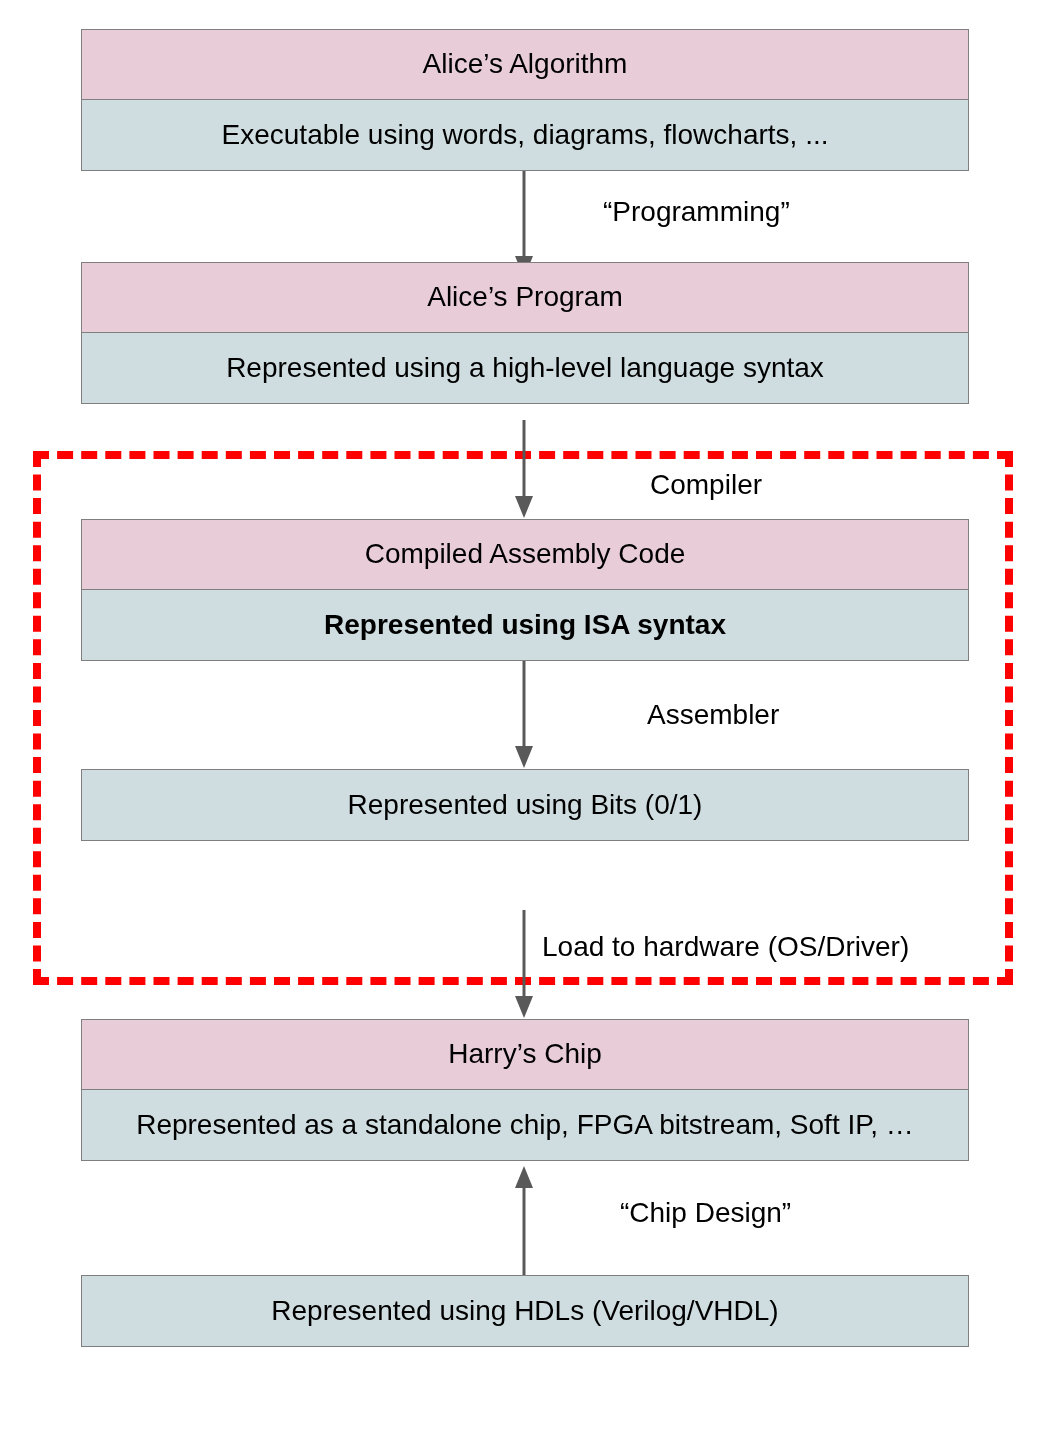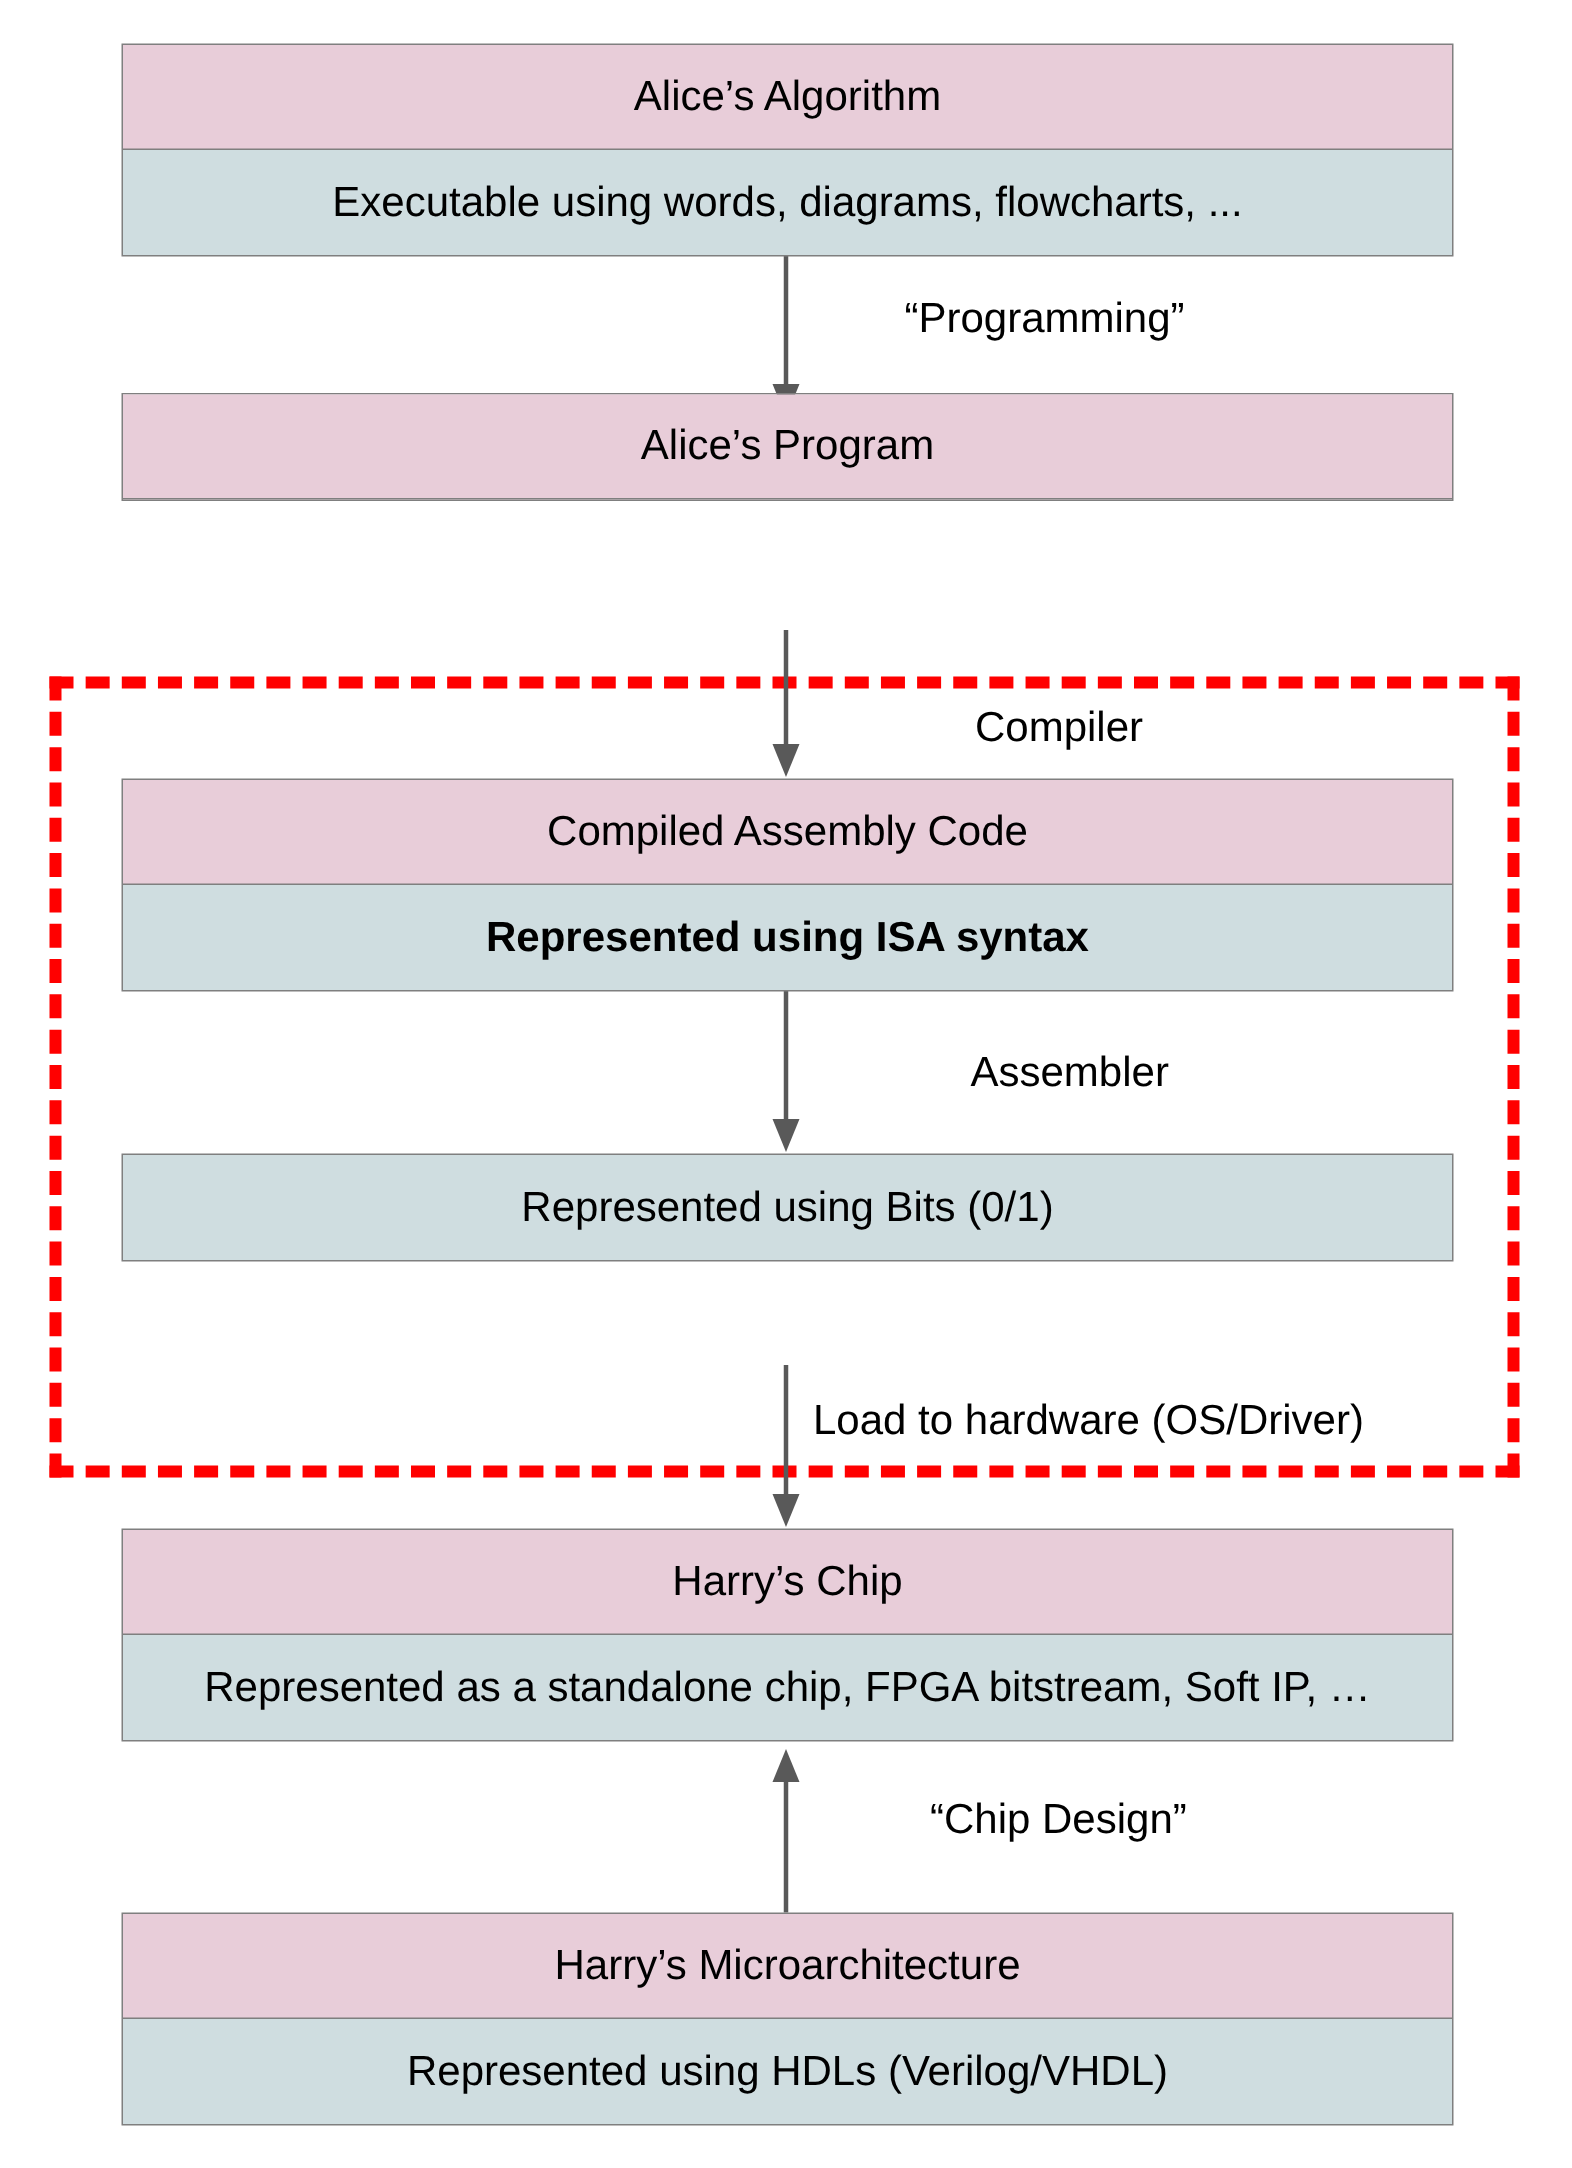--- a/index.html
+++ b/index.html
@@ -104,20 +104,21 @@
   <div class="arrow" style="top:170px;height:109px;">
     <svg width="30" height="109" viewBox="0 0 30 109">
       <line x1="15" y1="0" x2="15" y2="92" stroke="#595959" stroke-width="3"></line>
       <polygon points="15,108 6,86 24,86" fill="#595959"></polygon>
     </svg>
   </div>
   <div class="arrow-label" style="left:603px;top:197px;">“Programming”</div>
 
   <div class="stack-box" style="top:262px;">
     <div class="row row-title">Alice’s Program</div>
+    <div class="row row-sub">Represented using a high-level language syntax</div>
   </div>
 
   <div class="arrow" style="top:420px;height:99px;">
     <svg width="30" height="99" viewBox="0 0 30 99">
       <line x1="15" y1="0" x2="15" y2="82" stroke="#595959" stroke-width="3"></line>
       <polygon points="15,98 6,76 24,76" fill="#595959"></polygon>
     </svg>
   </div>
   <div class="arrow-label" style="left:650px;top:470px;">Compiler</div>
 
@@ -153,17 +154,16 @@
 
   <div class="arrow" style="top:1160px;height:115px;">
     <svg width="30" height="115" viewBox="0 0 30 115">
       <line x1="15" y1="115" x2="15" y2="22" stroke="#595959" stroke-width="3"></line>
       <polygon points="15,6 6,28 24,28" fill="#595959"></polygon>
     </svg>
   </div>
   <div class="arrow-label" style="left:620px;top:1198px;">“Chip Design”</div>
 
   <div class="stack-box" style="top:1275px;">
-    <div class="row row-title">Harry’s Microarchitecture</div>
     <div class="row row-sub">Represented using HDLs (Verilog/VHDL)</div>
   </div>
 
 </div>
 
 </body></html>

